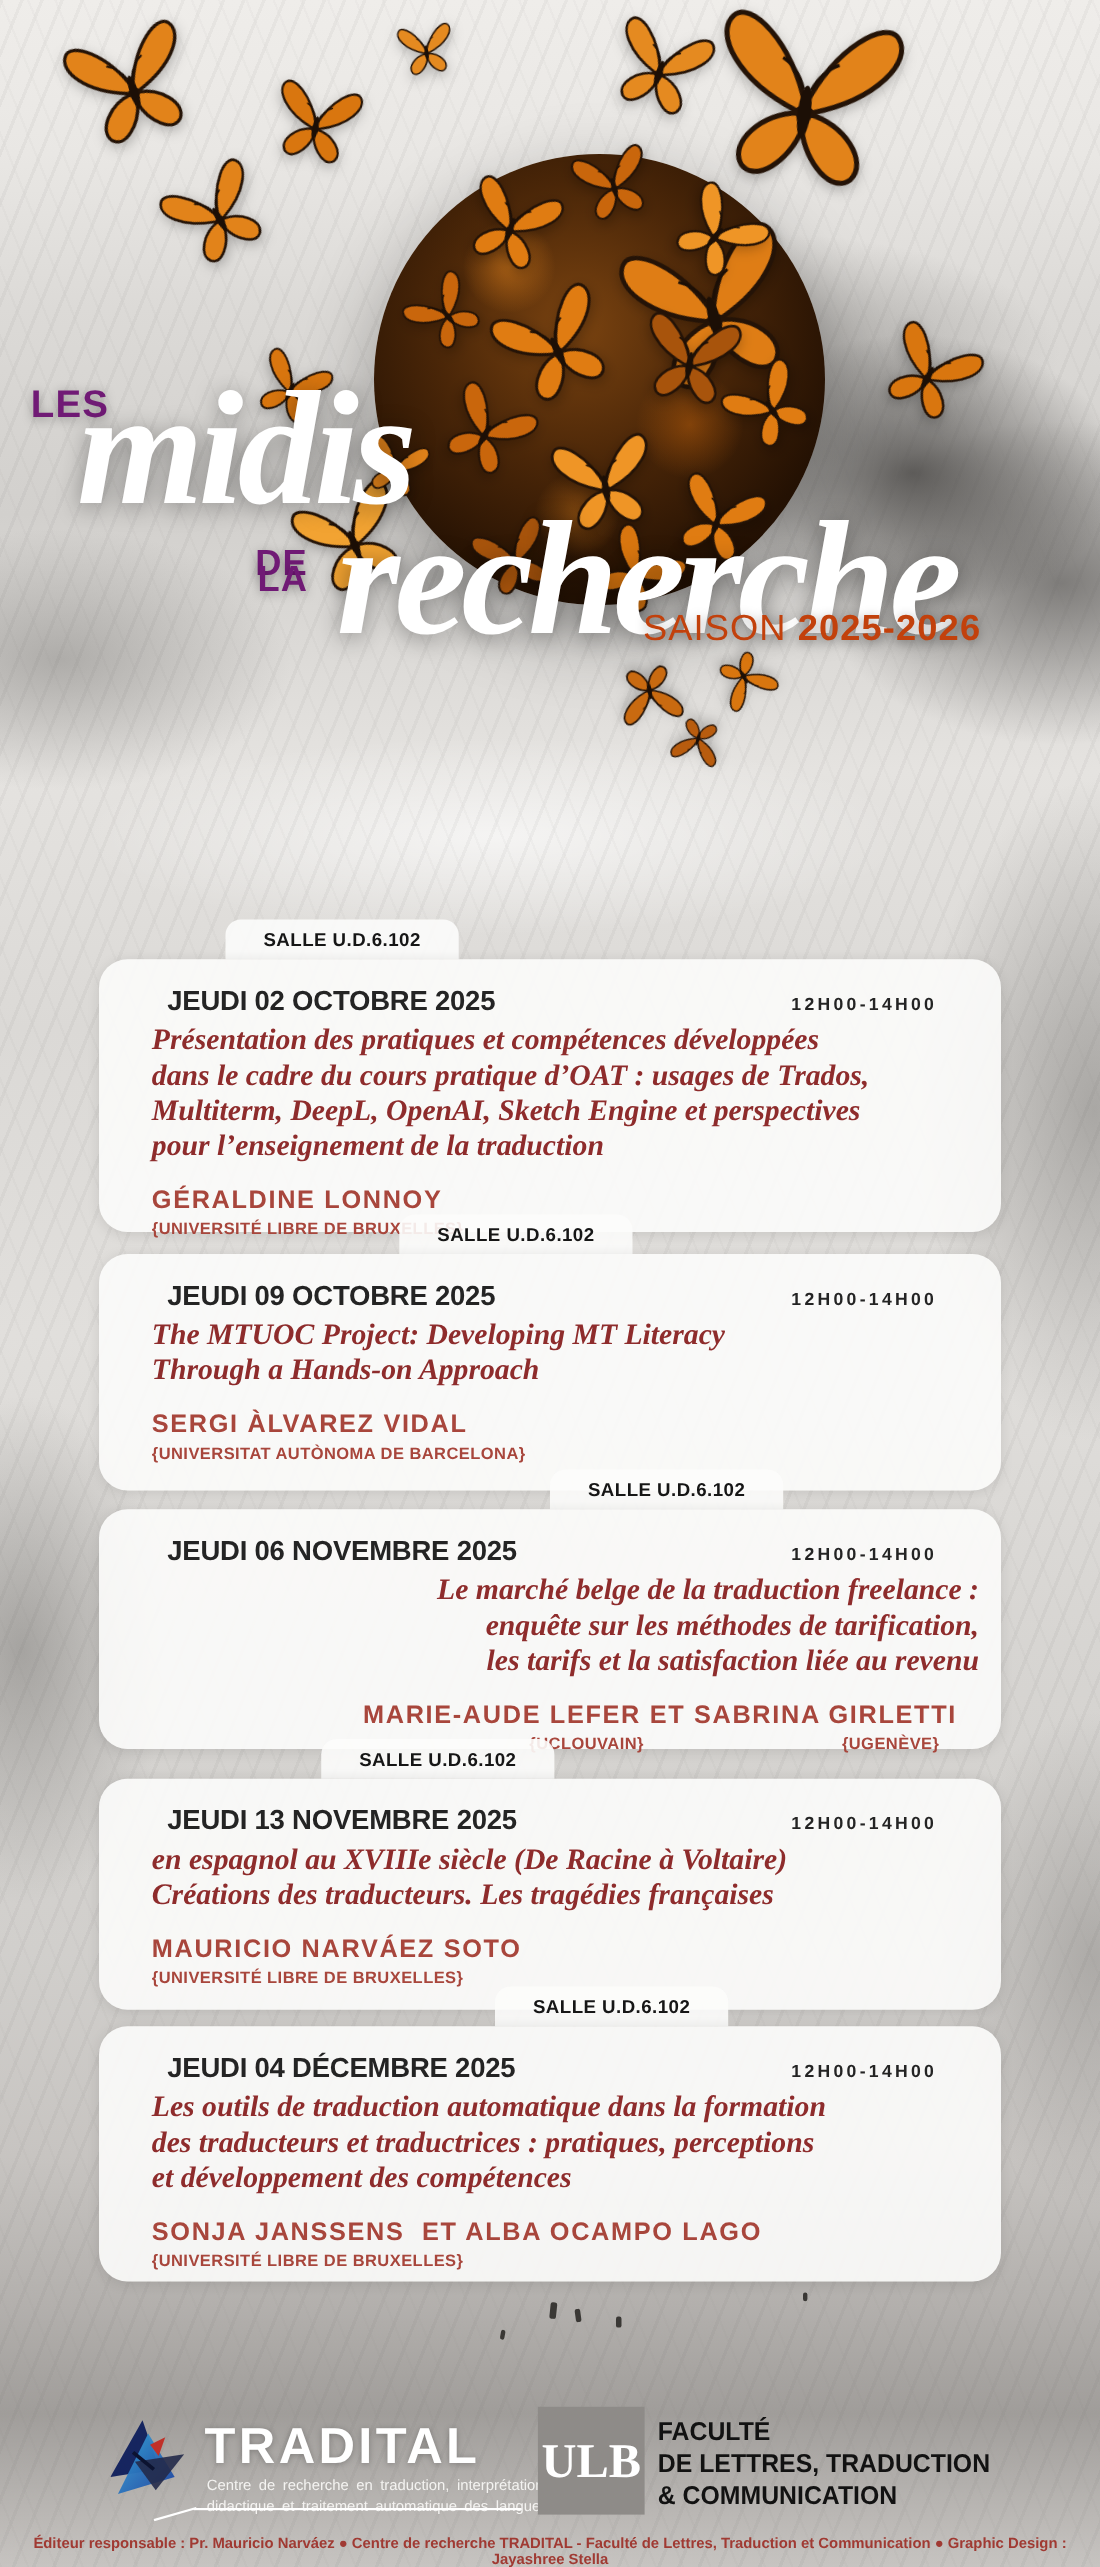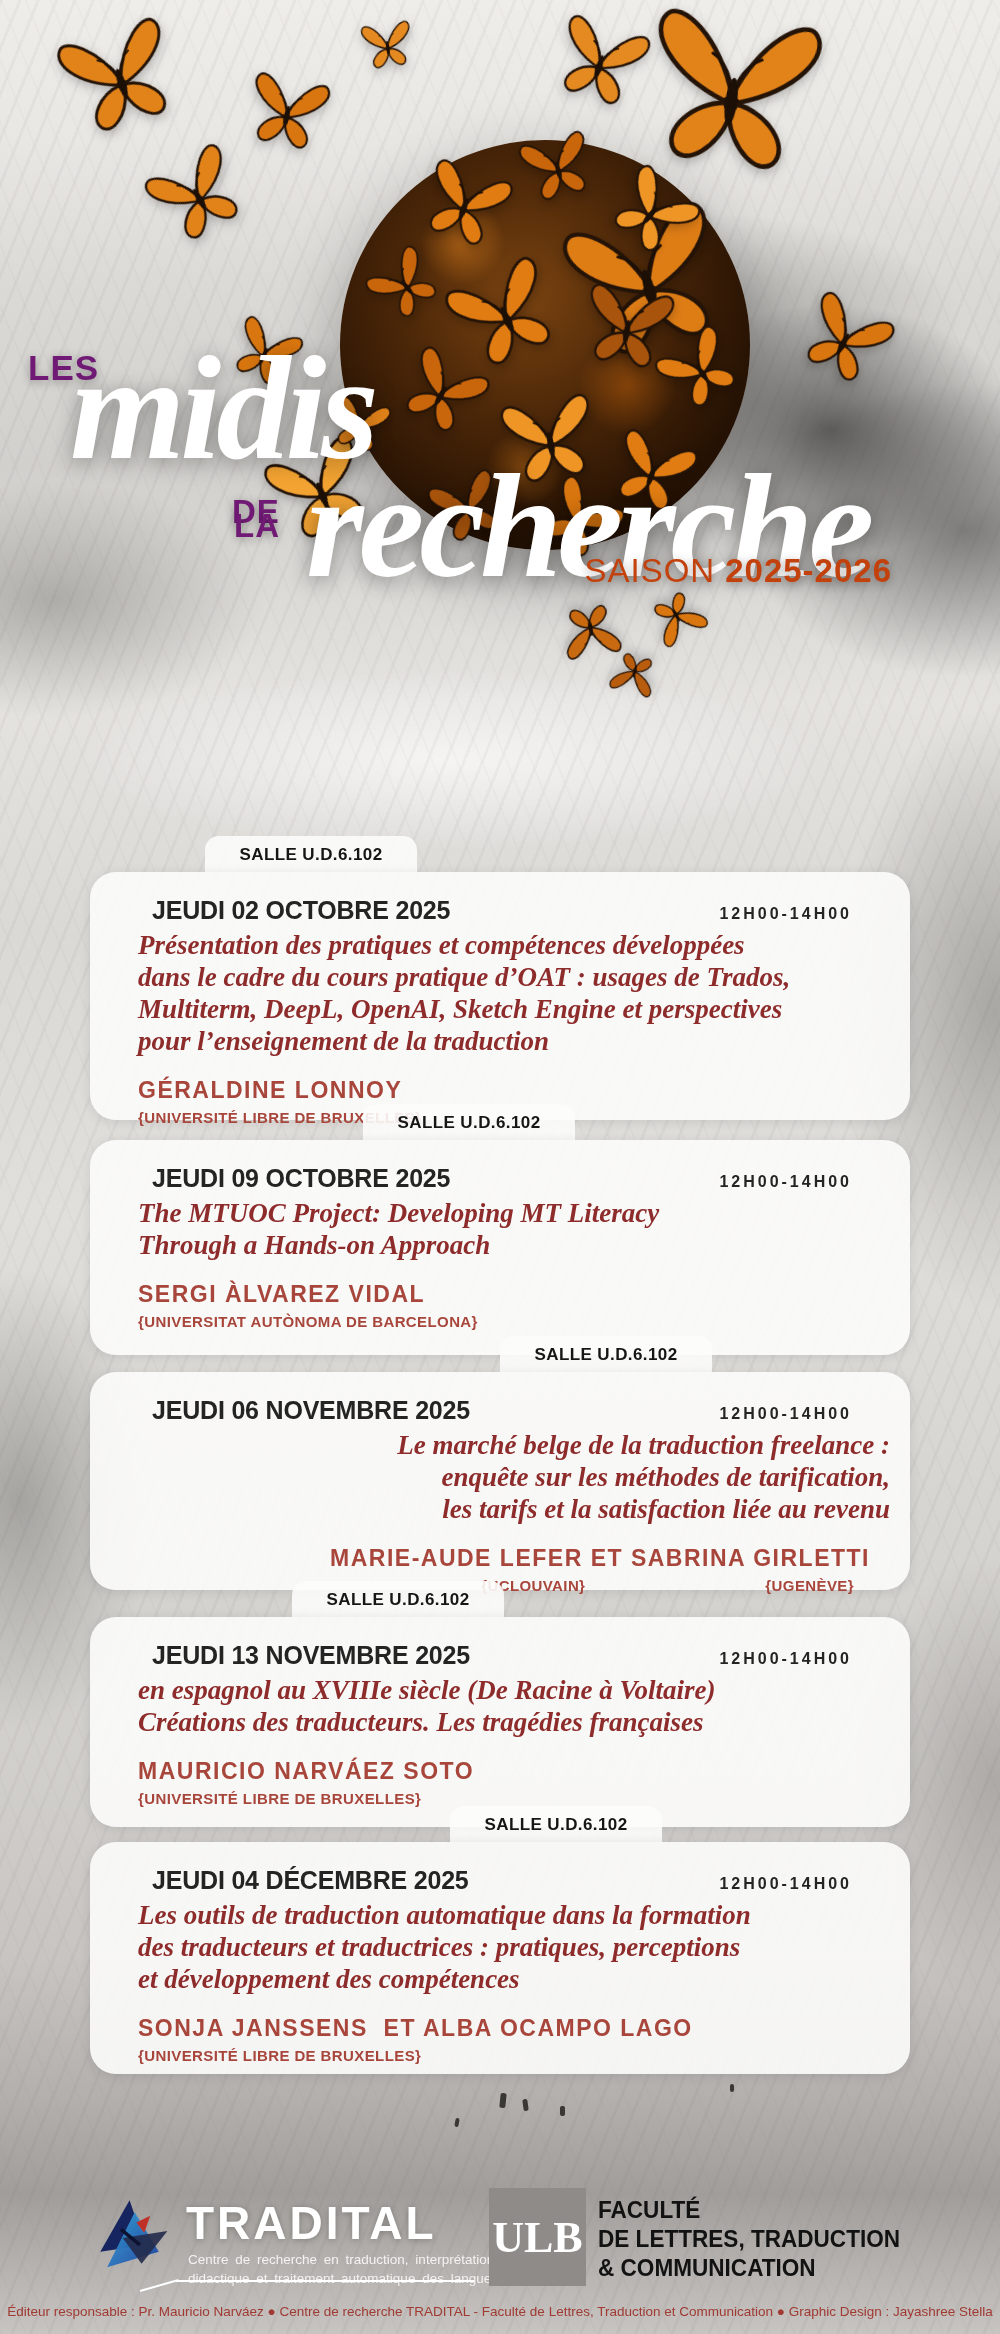--- a/index.html
+++ b/index.html
@@ -100,21 +100,21 @@
     font-size:13.5px;line-height:19px;word-spacing:3px;font-weight:500;}
   .logo-line-h{position:absolute;left:176px;top:2280px;width:298px;height:2px;background:#fff;z-index:5;}
   .logo-line-d{position:absolute;left:140px;top:2290px;width:40px;height:2px;background:#fff;
     transform:rotate(-16deg);transform-origin:left center;z-index:5;}
   .ulb-box{position:absolute;left:489px;top:2188px;width:97px;height:98px;background:#8e8b88;
     z-index:5;display:flex;align-items:center;justify-content:center;}
   .ulb-box span{color:#fff;font-family:"Liberation Serif",serif;font-weight:bold;font-size:44px;}
   .faculty{position:absolute;left:598px;top:2196px;z-index:5;color:#121212;
     font-size:23.5px;line-height:29px;font-weight:700;transform:scaleX(.96);transform-origin:left top;}
   .bottom-bar{position:absolute;left:0;top:2304px;width:100%;text-align:center;z-index:5;
-    color:#a03a33;font-size:13.5px;font-weight:400;}
+    color:#a03a33;font-size:13.5px;font-weight:700;}
 </style>
 </head>
 <body>
 
 <div class="poster">
   <div class="bg"></div>
   <div class="bg-texture"></div>
 
   <svg width="0" height="0" style="position:absolute" aria-hidden="true">
     <defs>

